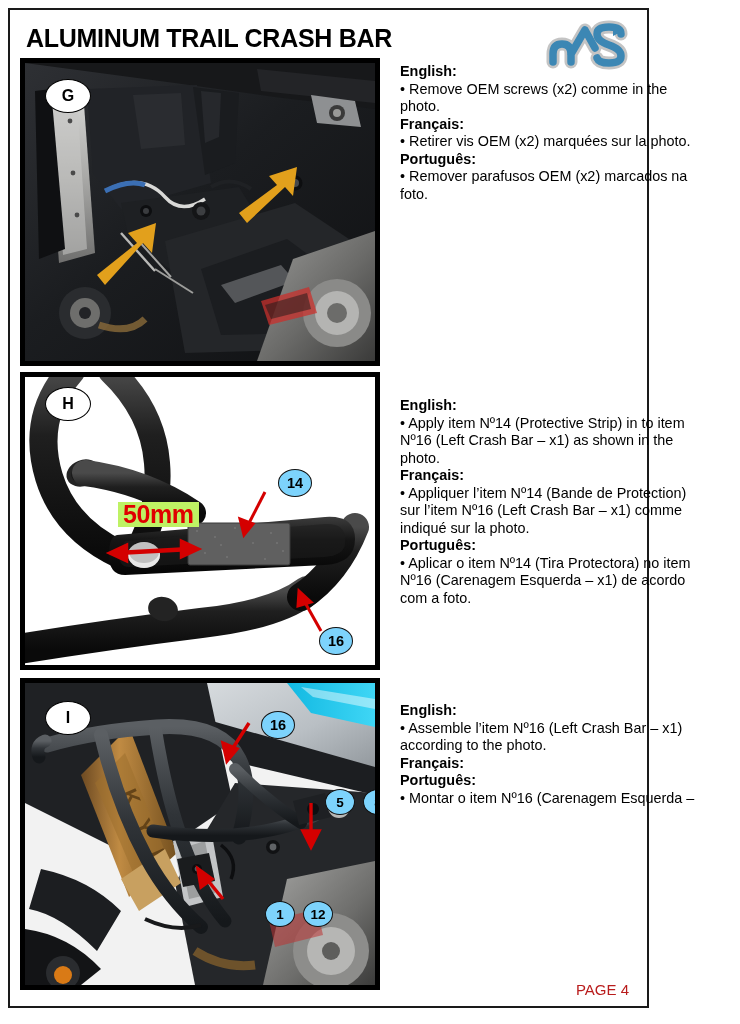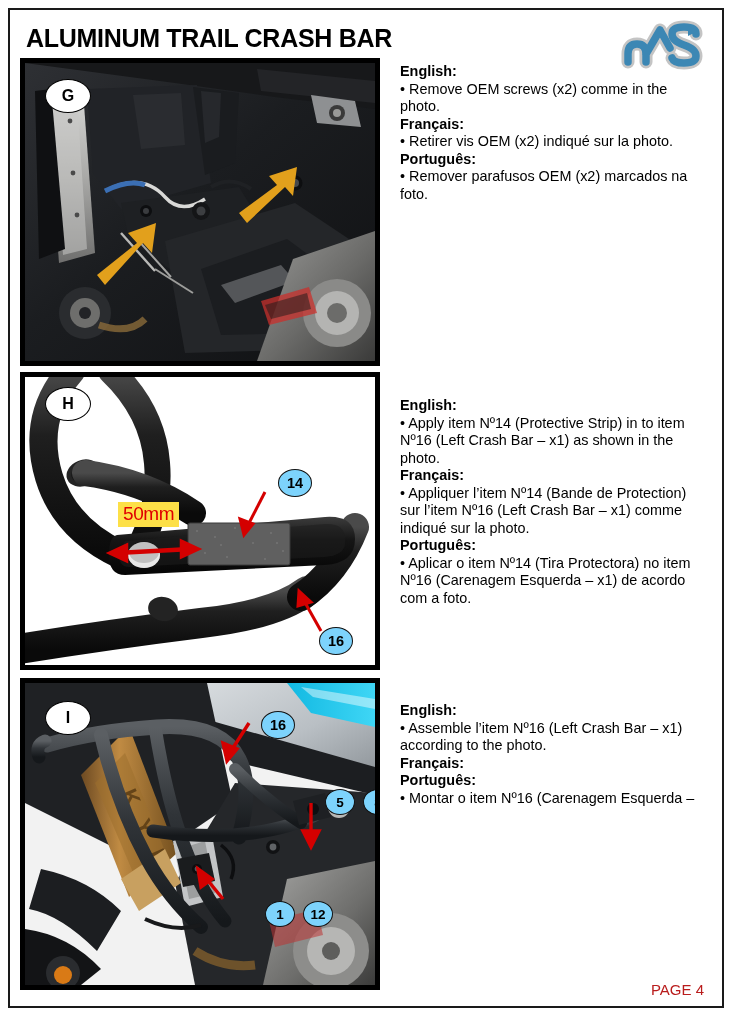--- a/index.html
+++ b/index.html
@@ -10,21 +10,21 @@
   body {
     width: 740px;
     height: 1024px;
     font-family: "Liberation Sans", sans-serif;
     -webkit-font-smoothing: antialiased;
   }
   .page {
     position: absolute;
     left: 8px;
     top: 8px;
-    width: 716px;
+    width: 641px;
     height: 1000px;
     border: 2px solid #1a1a1a;
     box-sizing: border-box;
     background: #ffffff;
   }
   
   .title {
     position: absolute;
     left: 16px;
     top: 14px;
@@ -91,24 +91,24 @@
     font-weight: bold;
     display: flex;
     align-items: center;
     justify-content: center;
     z-index: 14;
   }
   .callout.sm { width: 28px; height: 24px; font-size: 13.5px; }
   .callout.md { width: 32px; height: 26px; font-size: 14.5px; }
   .dim-label {
     position: absolute;
-    background: #fde047;
+    background: #bef264;
     color: #E00000;
-    font-weight: normal;
-    font-size: 19px;
+    font-weight: bold;
+    font-size: 25px;
     padding: 1px 5px 2px 5px;
     letter-spacing: -0.4px;
     z-index: 14;
     line-height: 22px;
   }
   .footer-page {
     position: absolute;
     right: 18px;
     bottom: 8px;
     font-size: 15px;
@@ -224,21 +224,21 @@
     </div>
 
     <div class="text-col" style="left:390px; top:53px; width:310px;">
       <div>
         <span class="lang">English:</span>
         <span class="bullet">• Remove OEM screws (x2) comme in the</span>
         <span class="bullet">photo.</span>
       </div>
       <div>
         <span class="lang">Français:</span>
-        <span class="bullet">• Retirer vis OEM (x2) indiqué sur la photo.</span>
+        <span class="bullet">• Retirer vis OEM (x2) marquées sur la photo.</span>
       </div>
       <div>
         <span class="lang">Português:</span>
         <span class="bullet">• Remover parafusos OEM (x2) marcados na</span>
         <span class="bullet">foto.</span>
       </div>
     </div>
   </div>
 
   <div class="row">

